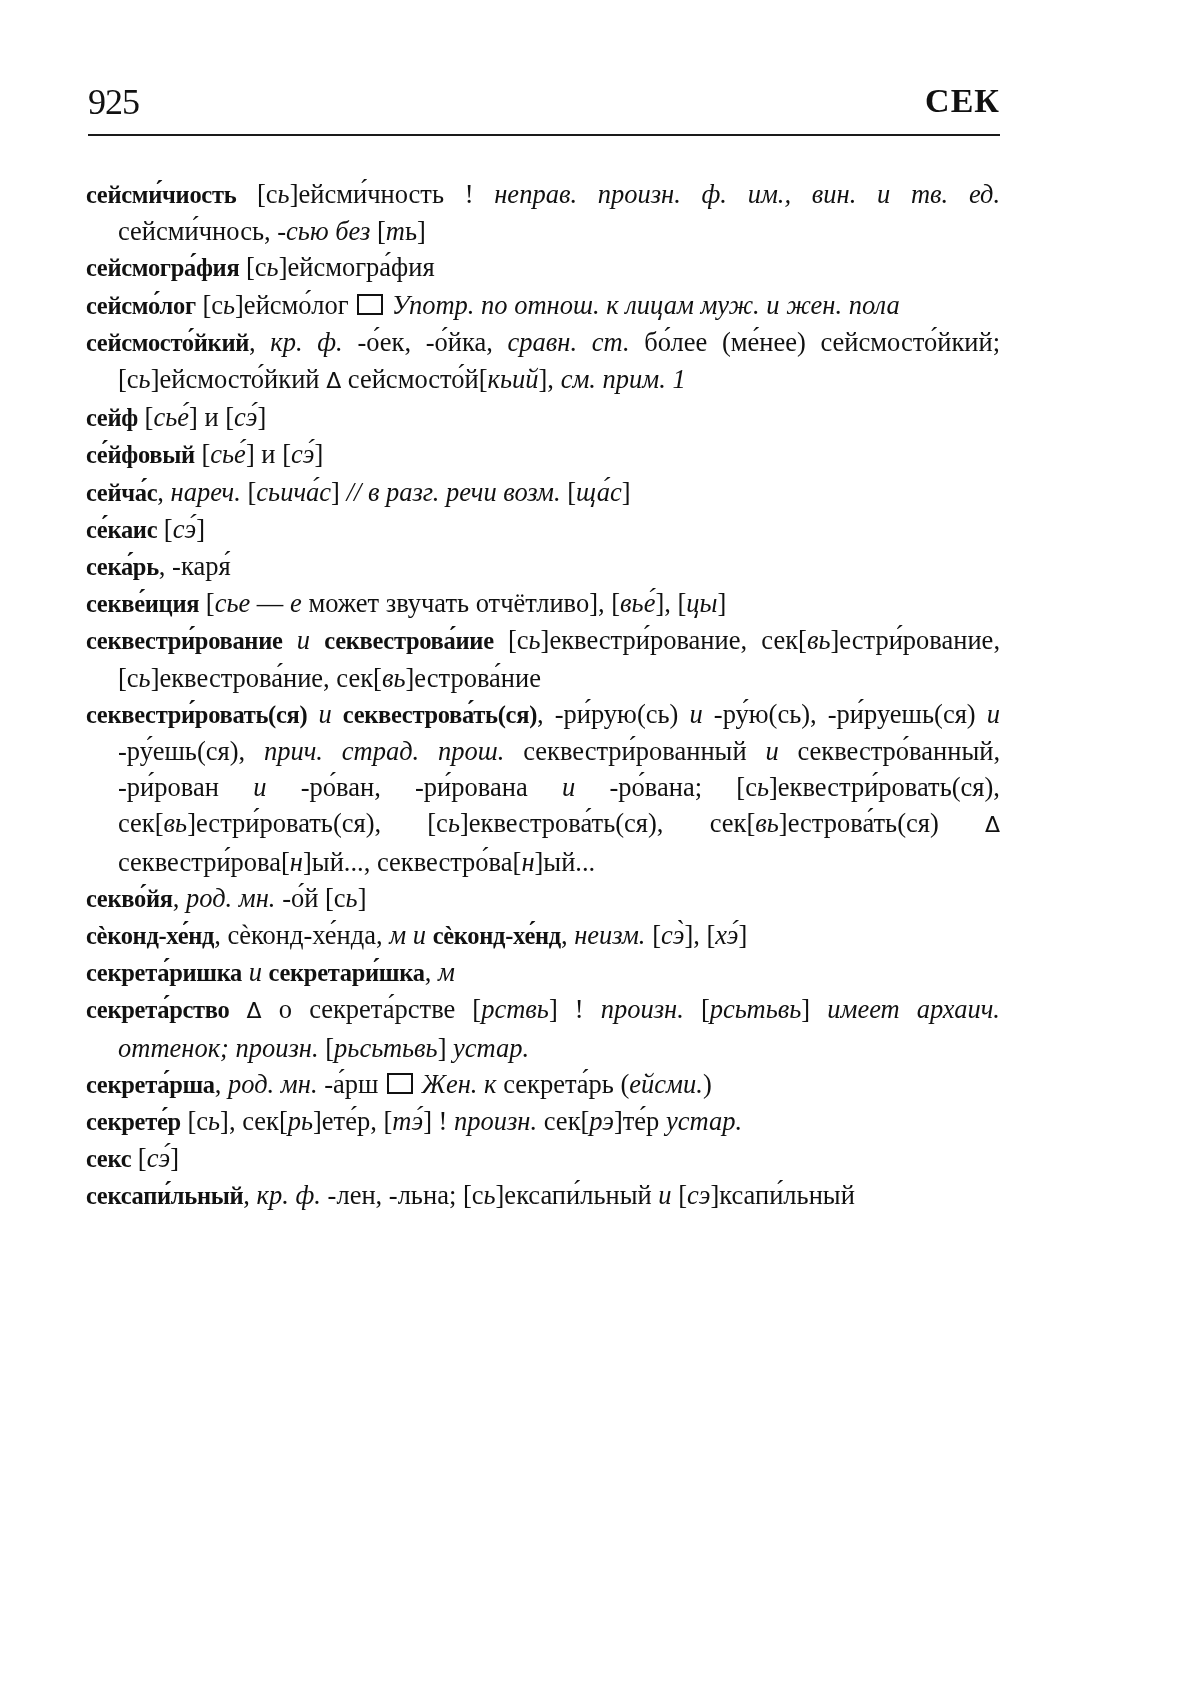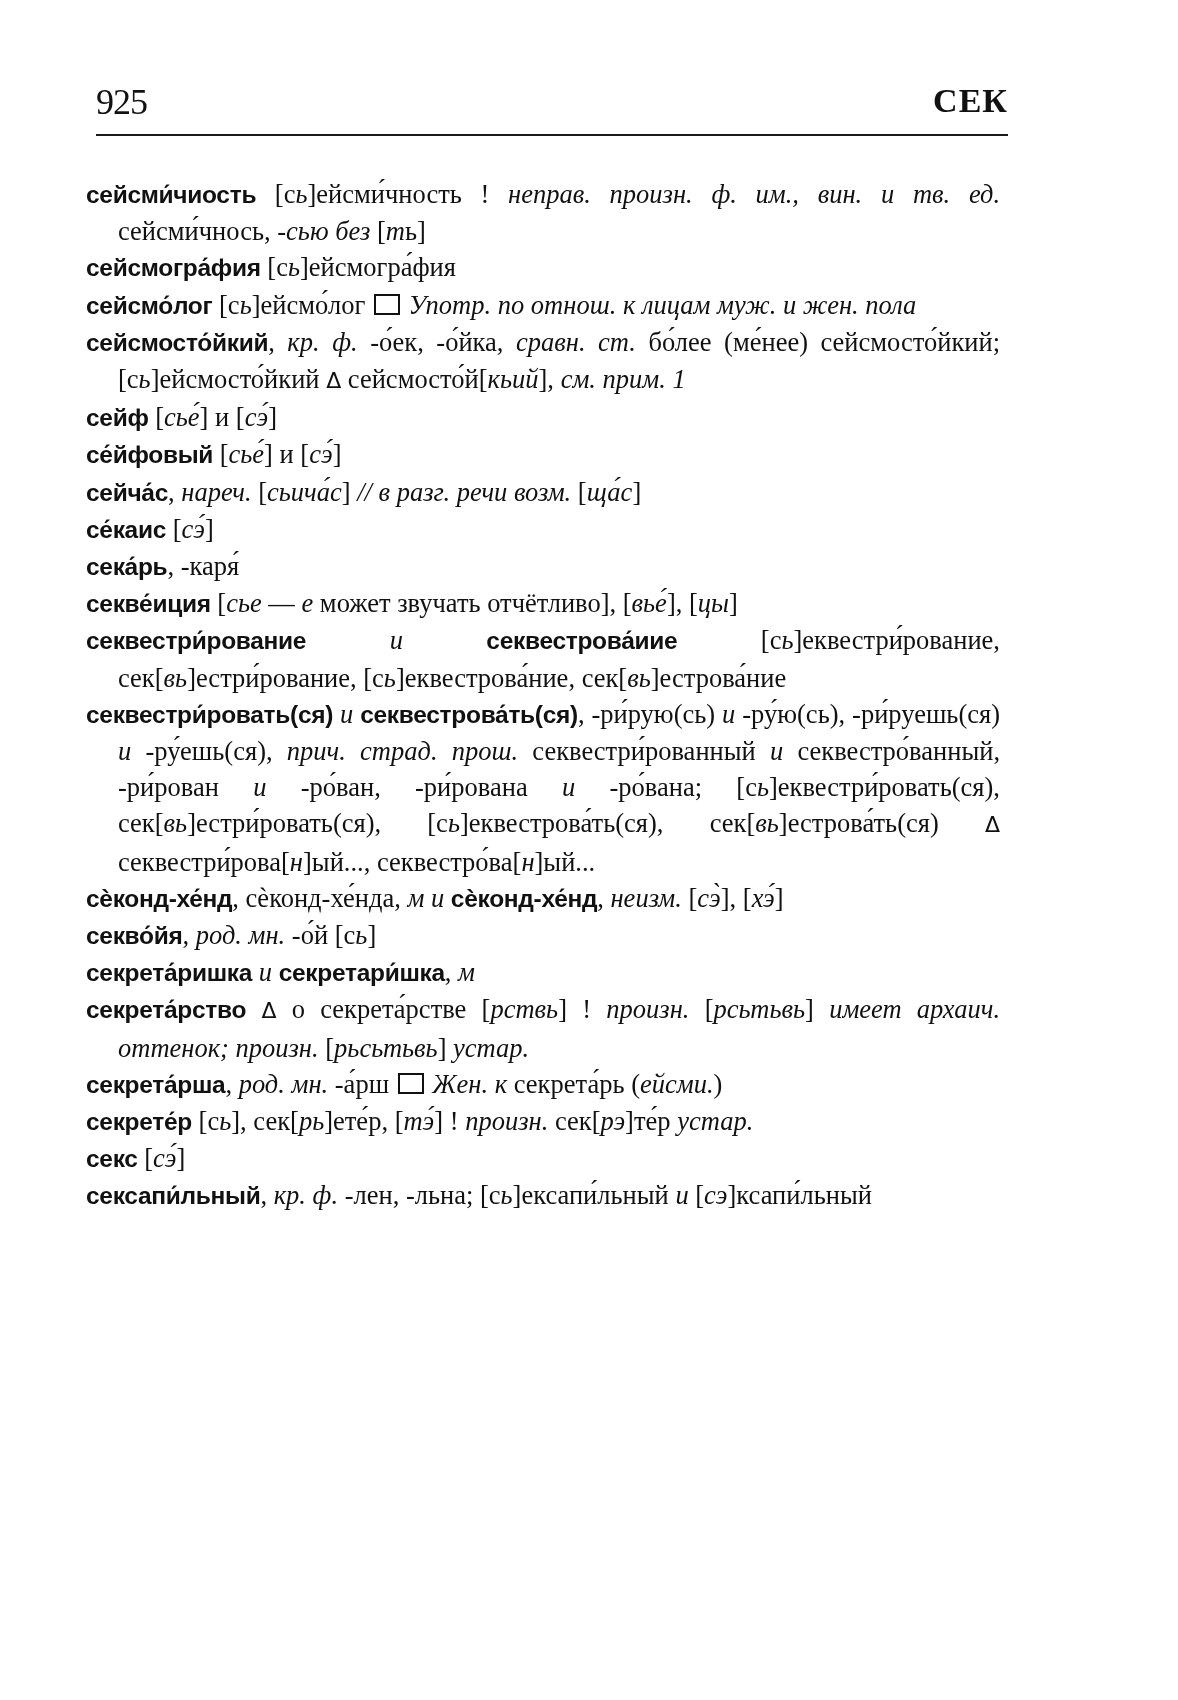--- a/index.html
+++ b/index.html
@@ -4,39 +4,38 @@
 <style>
   html, body { margin: 0; padding: 0; background: #ffffff; }
   body {
     width: 1178px; height: 1700px; position: relative; overflow: hidden;
     color: #111111;
     font-family: "Liberation Serif", "DejaVu Serif", serif;
   }
   .page-header {
     position: absolute; left: 88px; top: 78px; width: 912px; height: 56px;
     border-bottom: 2px solid #1a1a1a;
-    margin-left: 8px;
   }
   .page-number {
     position: absolute; left: 0; top: 2px;
     font-size: 36px; line-height: 44px; letter-spacing: -1px;
   }
   .running-head {
     position: absolute; right: 0; top: 0;
     font-size: 34px; line-height: 46px; font-weight: bold; letter-spacing: 1px;
   }
   .entries {
     position: absolute; left: 86px; top: 176px; width: 914px;
     font-size: 26.5px; line-height: 36.2px;
   }
   .entry {
     padding-left: 32px; text-indent: -32px;
     text-align: justify; text-align-last: left;
   }
-  .hw { font-weight: bold; font-family: Liberation Sans, sans-serif; font-size: 24.5px; letter-spacing: -0.3px; }
+  .hw { font-weight: bold; font-family: Liberation Serif, serif; font-size: 24.5px; letter-spacing: -0.3px; }
   .it { font-style: italic; }
   .rg { }
   .sym { font-family: "DejaVu Sans", sans-serif; font-size: 22px; }
   .box {
     display: inline-block; width: 22px; height: 17px; border: 2px solid #111;
     vertical-align: -1px; margin: 0 2px;
   }
 </style>
 </head>
 <body>
@@ -52,21 +51,21 @@
     <div class="entry"><span class="hw">сейсмо́лог</span><span class="rg"> [с</span><span class="it">ь</span><span class="rg">]ейсмо́лог </span><span class="box"></span><span class="it"> Употр. по отнош. к лицам муж. и жен. пола</span></div>
     <div class="entry"><span class="hw">сейсмосто́йкий</span><span class="rg">, </span><span class="it">кр. ф.</span><span class="rg"> -о́ек, -о́йка, </span><span class="it">сравн. ст.</span><span class="rg"> бо́лее (ме́нее) сейсмосто́йкий; [с</span><span class="it">ь</span><span class="rg">]ейсмосто́йкий </span><span class="sym">Δ</span><span class="rg"> сейсмосто́й[</span><span class="it">кьий</span><span class="rg">], </span><span class="it">см. прим. 1</span></div>
     <div class="entry"><span class="hw">сейф</span><span class="rg"> [</span><span class="it">сье́</span><span class="rg">] и [</span><span class="it">сэ́</span><span class="rg">]</span></div>
     <div class="entry"><span class="hw">се́йфовый</span><span class="rg"> [</span><span class="it">сье́</span><span class="rg">] и [</span><span class="it">сэ́</span><span class="rg">]</span></div>
     <div class="entry"><span class="hw">сейча́с</span><span class="rg">, </span><span class="it">нареч.</span><span class="rg"> [</span><span class="it">сьича́с</span><span class="rg">] </span><span class="it">// в разг. речи возм.</span><span class="rg"> [</span><span class="it">ща́с</span><span class="rg">]</span></div>
     <div class="entry"><span class="hw">се́каис</span><span class="rg"> [</span><span class="it">сэ́</span><span class="rg">]</span></div>
     <div class="entry"><span class="hw">сека́рь</span><span class="rg">, -каря́</span></div>
     <div class="entry"><span class="hw">секве́иция</span><span class="rg"> [</span><span class="it">сье</span><span class="rg"> — </span><span class="it">е</span><span class="rg"> может звучать отчётливо], [</span><span class="it">вье́</span><span class="rg">], [</span><span class="it">цы</span><span class="rg">]</span></div>
     <div class="entry"><span class="hw">секвестри́рование</span><span class="it"> и </span><span class="hw">секвестрова́иие</span><span class="rg"> [с</span><span class="it">ь</span><span class="rg">]еквестри́рование, сек[</span><span class="it">вь</span><span class="rg">]естри́рование, [с</span><span class="it">ь</span><span class="rg">]еквестрова́ние, сек[</span><span class="it">вь</span><span class="rg">]естрова́ние</span></div>
     <div class="entry"><span class="hw">секвестри́ровать(ся)</span><span class="it"> и </span><span class="hw">секвестрова́ть(ся)</span><span class="rg">, -ри́рую(сь) </span><span class="it">и</span><span class="rg"> -ру́ю(сь), -ри́руешь(ся) </span><span class="it">и</span><span class="rg"> -ру́ешь(ся), </span><span class="it">прич. страд. прош.</span><span class="rg"> секвестри́рованный </span><span class="it">и</span><span class="rg"> секвестро́ванный, -ри́рован </span><span class="it">и</span><span class="rg"> -ро́ван, -ри́рована </span><span class="it">и</span><span class="rg"> -ро́вана; [с</span><span class="it">ь</span><span class="rg">]еквестри́ровать(ся), сек[</span><span class="it">вь</span><span class="rg">]естри́ровать(ся), [с</span><span class="it">ь</span><span class="rg">]еквестрова́ть(ся), сек[</span><span class="it">вь</span><span class="rg">]естрова́ть(ся) </span><span class="sym">Δ</span><span class="rg"> секвестри́рова[</span><span class="it">н</span><span class="rg">]ый..., секвестро́ва[</span><span class="it">н</span><span class="rg">]ый...</span></div>
+    <div class="entry"><span class="hw">секво́йя</span><span class="rg">, </span><span class="it">род. мн.</span><span class="rg"> -о́й [с</span><span class="it">ь</span><span class="rg">]</span></div>
     <div class="entry"><span class="hw">сѐконд-хе́нд</span><span class="rg">, сѐконд-хе́нда, </span><span class="it">м и</span><span class="rg"> </span><span class="hw">сѐконд-хе́нд</span><span class="rg">, </span><span class="it">неизм.</span><span class="rg"> [</span><span class="it">сэ̀</span><span class="rg">], [</span><span class="it">хэ́</span><span class="rg">]</span></div>
-    <div class="entry"><span class="hw">секво́йя</span><span class="rg">, </span><span class="it">род. мн.</span><span class="rg"> -о́й [с</span><span class="it">ь</span><span class="rg">]</span></div>
     <div class="entry"><span class="hw">секрета́ришка</span><span class="it"> и </span><span class="hw">секретари́шка</span><span class="rg">, </span><span class="it">м</span></div>
     <div class="entry"><span class="hw">секрета́рство</span><span class="rg"> </span><span class="sym">Δ</span><span class="rg"> о секрета́рстве [</span><span class="it">рствь</span><span class="rg">] ! </span><span class="it">произн.</span><span class="rg"> [</span><span class="it">рсьтьвь</span><span class="rg">] </span><span class="it">имеет архаич. оттенок; произн.</span><span class="rg"> [</span><span class="it">рьсьтьвь</span><span class="rg">] </span><span class="it">устар.</span></div>
     <div class="entry"><span class="hw">секрета́рша</span><span class="rg">, </span><span class="it">род. мн.</span><span class="rg"> -а́рш </span><span class="box"></span><span class="it"> Жен. к</span><span class="rg"> секрета́рь (</span><span class="it">ейсми.</span><span class="rg">)</span></div>
     <div class="entry"><span class="hw">секрете́р</span><span class="rg"> [с</span><span class="it">ь</span><span class="rg">], сек[</span><span class="it">рь</span><span class="rg">]ете́р, [</span><span class="it">тэ́</span><span class="rg">] ! </span><span class="it">произн.</span><span class="rg"> сек[</span><span class="it">рэ</span><span class="rg">]те́р </span><span class="it">устар.</span></div>
     <div class="entry"><span class="hw">секс</span><span class="rg"> [</span><span class="it">сэ́</span><span class="rg">]</span></div>
     <div class="entry"><span class="hw">сексапи́льный</span><span class="rg">, </span><span class="it">кр. ф.</span><span class="rg"> -лен, -льна; [с</span><span class="it">ь</span><span class="rg">]ексапи́льный </span><span class="it">и</span><span class="rg"> [</span><span class="it">сэ</span><span class="rg">]ксапи́льный</span></div>
   </div>
 
 </body></html>

